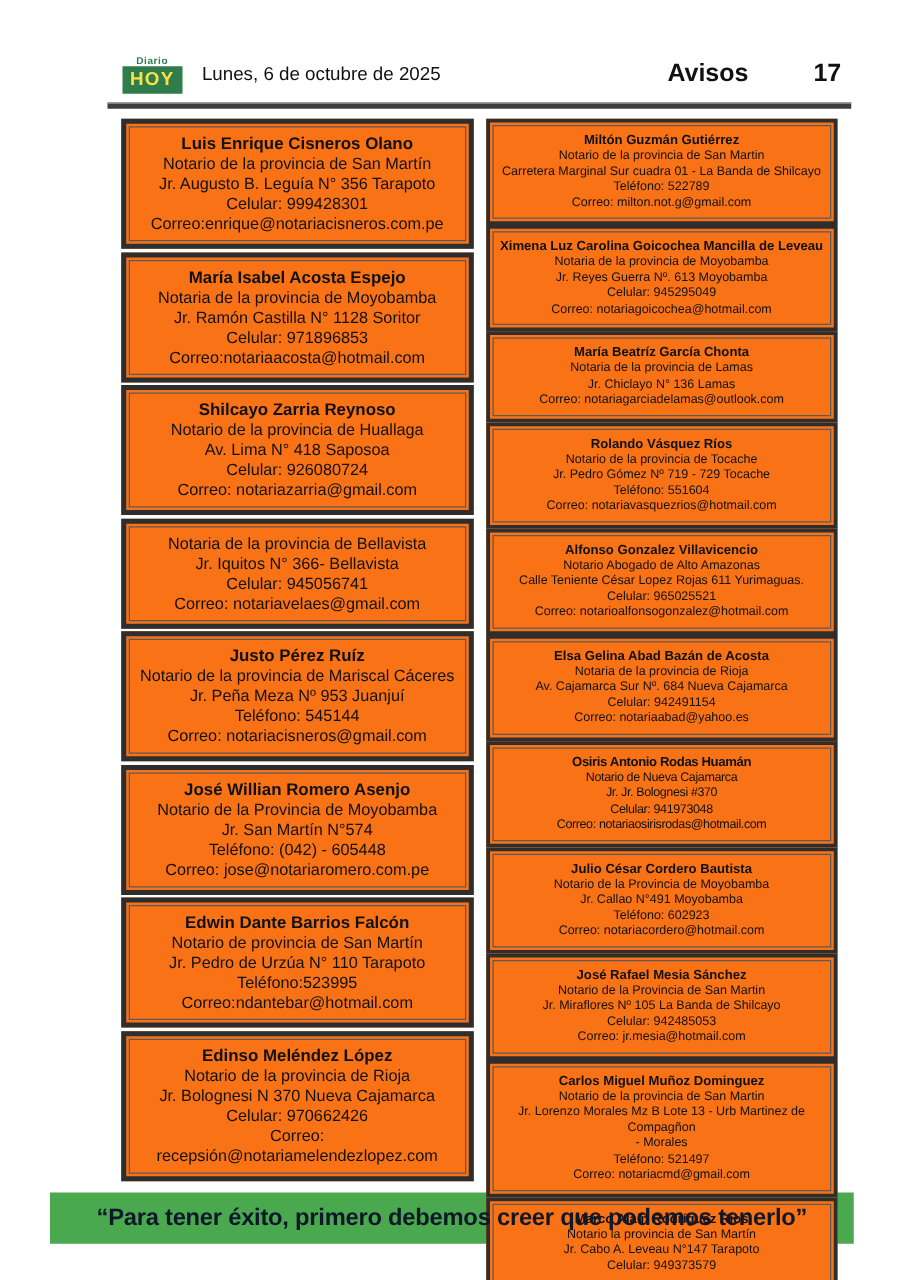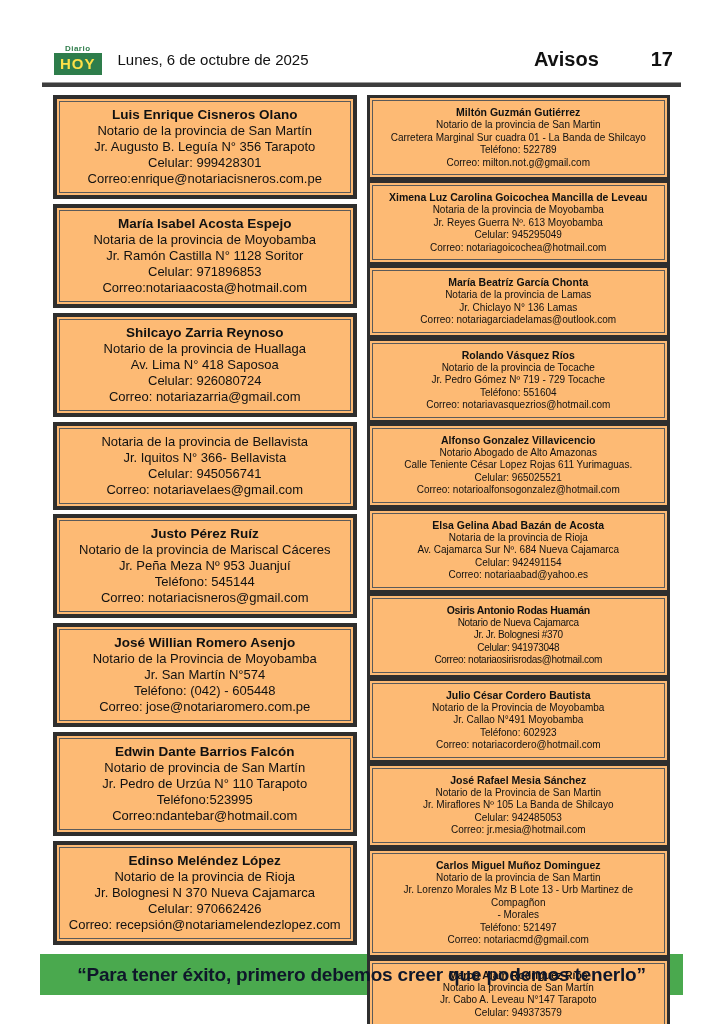--- a/index.html
+++ b/index.html
@@ -11,21 +11,21 @@
   *{box-sizing:border-box;}
   html,body{margin:0;padding:0;}
   body{
     width:723px;height:1024px;
     background:#ffffff;
     font-family:"Liberation Sans", sans-serif;
     color:#111;
     position:relative;
     overflow:hidden;
   }
-  .page{padding:44px 40px 0 40px;}
+  .page{padding:44px 40px 0 40px;margin-left:44px;}
   
   .header-row{
     display:flex;align-items:center;
     padding:0 4px 7px 14px;
   }
   .logo-wrap{display:flex;flex-direction:column;align-items:center;margin-right:16px;}
   .logo-top{
     color:var(--brand-green);
     font-size:8px;font-weight:bold;letter-spacing:.5px;line-height:9px;
   }
@@ -44,21 +44,21 @@
     display:flex;gap:10px;
     margin-top:8px;height:850px;
     padding:0 13px;
   }
   .col{
     flex:1;display:flex;flex-direction:column;
     justify-content:space-between;
   }
   .box{
     border:4px solid var(--border-dark);
-    padding:2px;background:#fdba74;
+    padding:2px;background:#f97316;
   }
   .box-inner{
     border:1px solid var(--border-inner);
     text-align:center;
     padding:5px 3px;
   }
   .col-left .notary-name{font-size:13.5px;font-weight:bold;line-height:16px;}
   .col-left .notary-line{font-size:13px;line-height:16px;}
   .col-right .box{border-width:3px;}
   .col-right .notary-name{font-size:10.5px;font-weight:bold;line-height:13px;}

